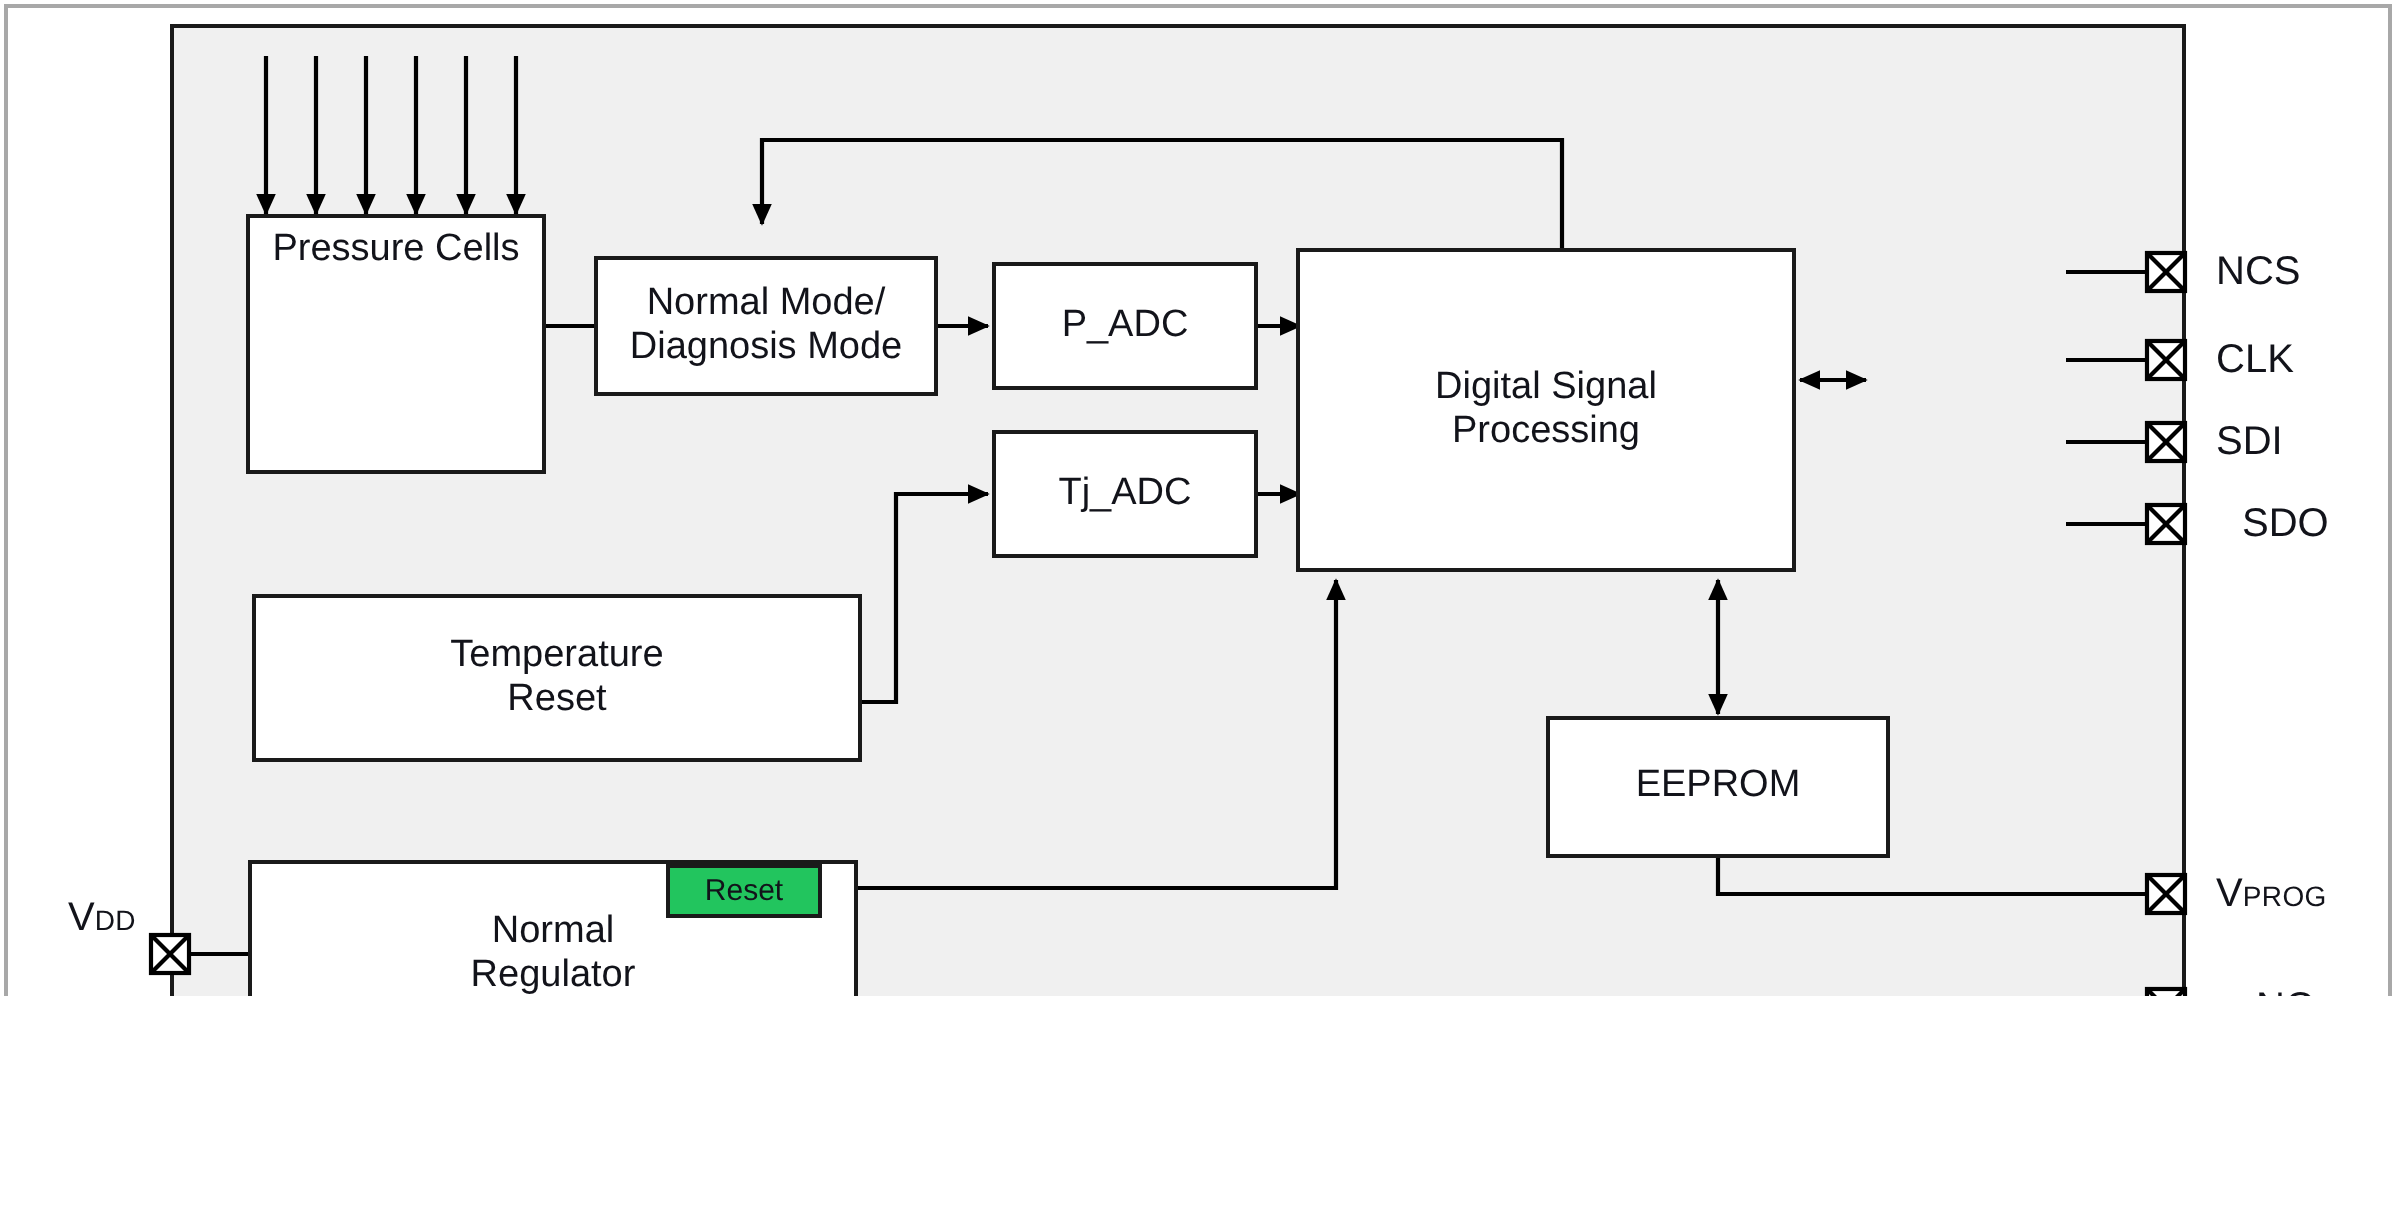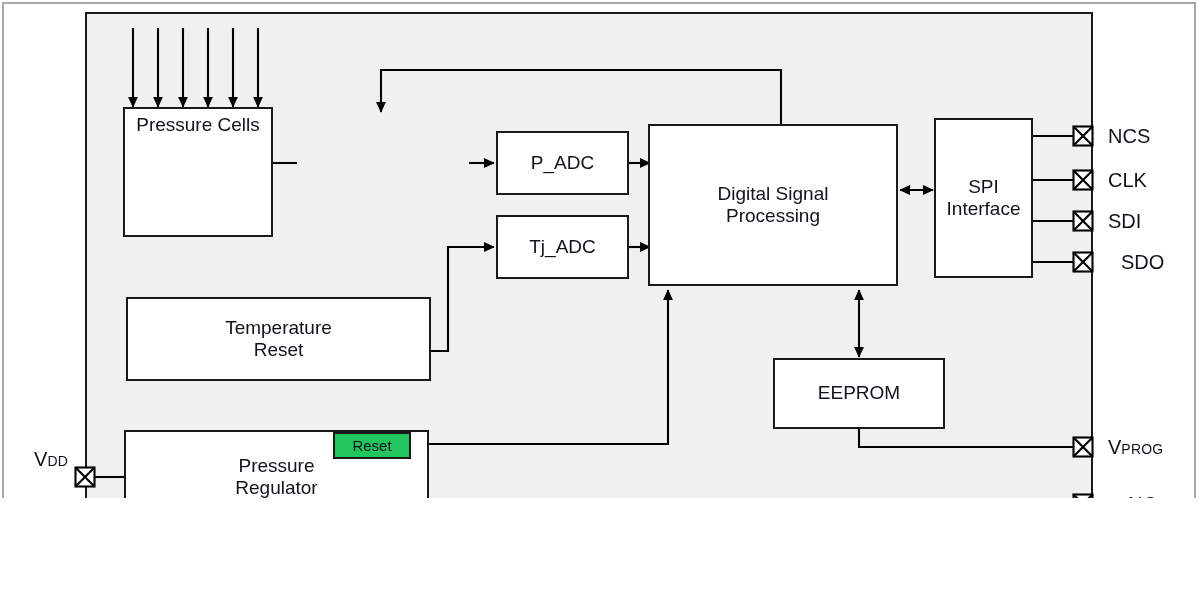--- a/index.html
+++ b/index.html
@@ -200,57 +200,57 @@
           </g>
       </g>
 
     </g>
   </svg>
 
   <div class="blk top-label" style="left:123px; top:107px; width:150px; height:130px;">
     <span>Pressure Cells</span>
   </div>
 
+  <div class="blk" style="left:297px; top:128px; width:172px; height:70px;">
+    <span>
+      <span>Normal Mode/</span><br>
+      <span>Diagnosis Mode</span>
+    </span>
+  </div>
 
   <div class="blk" style="left:496px; top:131px; width:133px; height:64px;">
     <span>P_ADC</span>
   </div>
 
   <div class="blk" style="left:496px; top:215px; width:133px; height:64px;">
     <span>Tj_ADC</span>
   </div>
 
   <div class="blk" style="left:648px; top:124px; width:250px; height:162px;">
     <span>
       <span>Digital Signal</span><br>
       <span>Processing</span>
     </span>
   </div>
 
-  <div class="blk" style="left:934px; top:118px; width:99px; height:160px;">
-    <span>
-      <span>SPI</span><br>
-      <span>Interface</span>
-    </span>
-  </div>
 
   <div class="blk" style="left:773px; top:358px; width:172px; height:71px;">
     <span>EEPROM</span>
   </div>
 
   <div class="blk" style="left:126px; top:297px; width:305px; height:84px;">
     <span>
       <span>Temperature</span><br>
       <span>Reset</span>
     </span>
   </div>
 
   <div class="blk" style="left:124px; top:430px; width:305px; height:94px;">
     <span>
-      <span>Pressure</span><br>
+      <span>Normal</span><br>
       <span>Regulator</span>
     </span>
   </div>
 
   <div class="reset-box" style="left:333px; top:432px; width:78px; height:27px;">
     <span>Reset</span>
   </div>
 
   <div class="pin-label right" style="left:1108px; top:126px;">
     <span>NCS</span>

